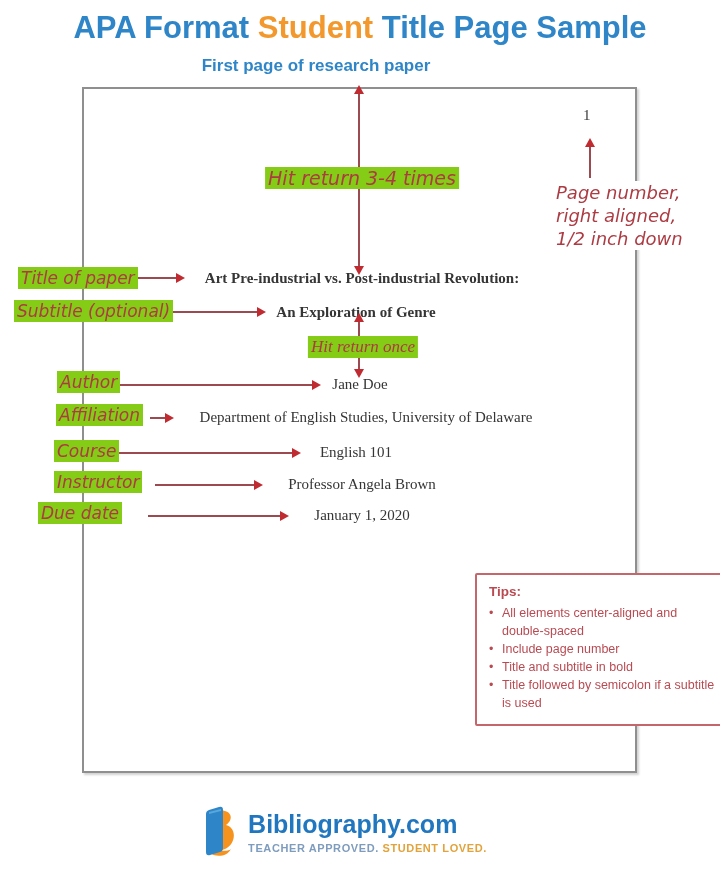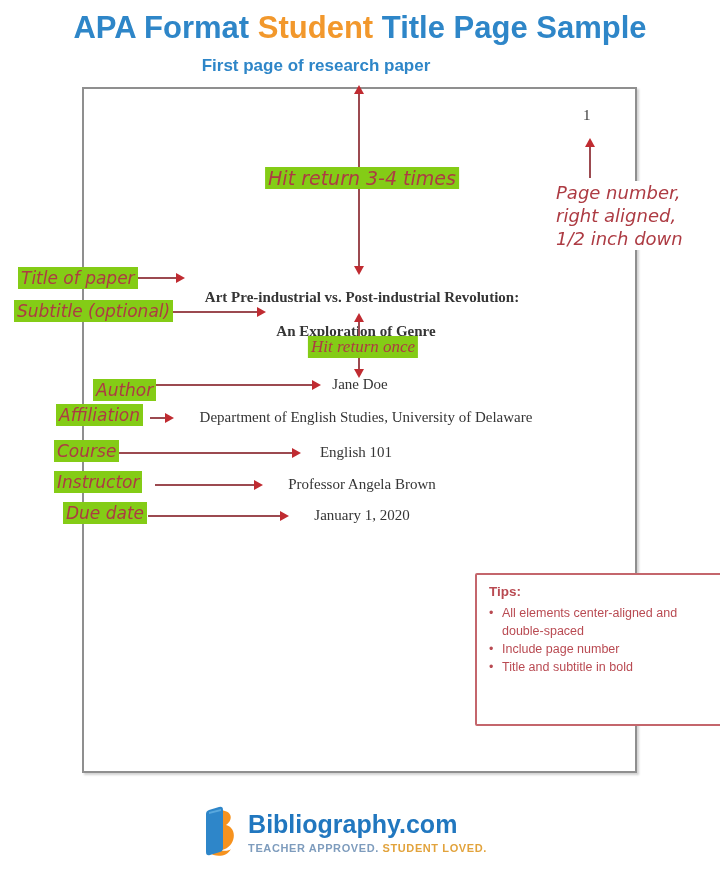--- a/index.html
+++ b/index.html
@@ -16,21 +16,21 @@
   
   .paper{position:absolute;left:82px;top:87px;width:551px;height:682px;background:#fff;
          border:2px solid #8f8f8f;box-shadow:2px 2px 2px rgba(0,0,0,0.18);z-index:1;}
 
   
   .hand{position:absolute;z-index:3;color:#ad3b43;font-style:italic;
         font-family:"DejaVu Sans",sans-serif;font-size:17px;white-space:nowrap;
         background:#84cc16;padding:0 3px;line-height:22px;}
   .doc{position:absolute;z-index:2;color:#353535;font-family:"Liberation Serif",serif;
        font-size:15px;line-height:18px;white-space:nowrap;transform:translateX(-50%);}
-  .doc.b{font-weight:bold;margin-top:19px;}
+  .doc.b{font-weight:bold;}
 
   .h-arrow{position:absolute;height:2px;background:#9c4a50;z-index:2;}
   .h-arrow::after{content:"";position:absolute;right:-8px;top:-4px;width:0;height:0;
         border-left:9px solid #c02b31;border-top:5px solid transparent;
         border-bottom:5px solid transparent;}
   .v-arrow{position:absolute;width:2px;background:#9c4a50;z-index:2;}
   .v-arrow.head-top::before{content:"";position:absolute;top:-8px;left:-4px;width:0;height:0;
         border-bottom:9px solid #c02b31;border-left:5px solid transparent;
         border-right:5px solid transparent;}
   .v-arrow.head-bottom::after{content:"";position:absolute;bottom:-8px;left:-4px;width:0;height:0;
@@ -93,46 +93,47 @@
   <div class="doc b" style="left:362px;top:269px;">Art Pre-industrial vs. Post-industrial Revolution:</div>
 
   <div class="hand" style="left:14px;top:300px;">Subtitle (optional)</div>
   <div class="h-arrow" style="left:172px;top:311px;width:86px;"></div>
   <div class="doc b" style="left:356px;top:303px;">An Exploration of Genre</div>
 
   <div class="v-arrow head-top" style="left:358px;top:321px;height:17px;"></div>
   <div class="hand center-note" style="left:363px;top:336px;font-family:Liberation Serif, serif;">Hit return once</div>
   <div class="v-arrow head-bottom" style="left:358px;top:353px;height:17px;"></div>
 
-  <div class="hand" style="left:57px;top:379px;margin-left:36px;">Author</div>
+  <div class="hand" style="left:57px;top:371px;">Author</div>
   <div class="h-arrow" style="left:120px;top:384px;width:193px;"></div>
   <div class="doc" style="left:360px;top:375px;">Jane Doe</div>
 
   <div class="hand" style="left:56px;top:404px;">Affiliation</div>
   <div class="h-arrow" style="left:150px;top:417px;width:16px;"></div>
   <div class="doc" style="left:366px;top:408px;">Department of English Studies, University of Delaware</div>
 
   <div class="hand" style="left:54px;top:440px;">Course</div>
   <div class="h-arrow" style="left:117px;top:452px;width:176px;"></div>
   <div class="doc" style="left:356px;top:443px;">English 101</div>
 
   <div class="hand" style="left:54px;top:471px;">Instructor</div>
   <div class="h-arrow" style="left:155px;top:484px;width:100px;"></div>
   <div class="doc" style="left:362px;top:475px;">Professor Angela Brown</div>
 
-  <div class="hand" style="left:63px;top:502px;">Due date</div>
+  <div class="hand" style="left:38px;top:502px;">Due date</div>
   <div class="h-arrow" style="left:148px;top:515px;width:133px;"></div>
   <div class="doc" style="left:362px;top:506px;">January 1, 2020</div>
 
   <div class="tips">
     <div class="tips-h">Tips:</div>
     <ul>
       <li>All elements center-aligned and double-spaced</li>
       <li>Include page number</li>
       <li>Title and subtitle in bold</li>
+      <li>Title followed by semicolon if a subtitle is used</li>
     </ul>
   </div>
 
   <div class="footer">
     <svg class="logo" viewBox="0 0 42 54">
       <path fill="#f6921e" d="M20 6 C34 3 38 14 29 20 C41 23 39 42 25 45 L16 47 L16 8 Z"></path>
       <path fill="#f6921e" d="M14 40 C22 48 32 46 34 44 C30 52 18 53 12 47 Z"></path>
       <path fill="#2e86c9" d="M9 9 Q9 6 12 5 L22 2 Q26 1 26 5 L26 43 Q26 46 23 47 L13 50 Q9 51 9 47 Z"></path>
       <path fill="#59a8dd" d="M12 7 L24 4 L24 6 L12 9 Z"></path>
     </svg>

